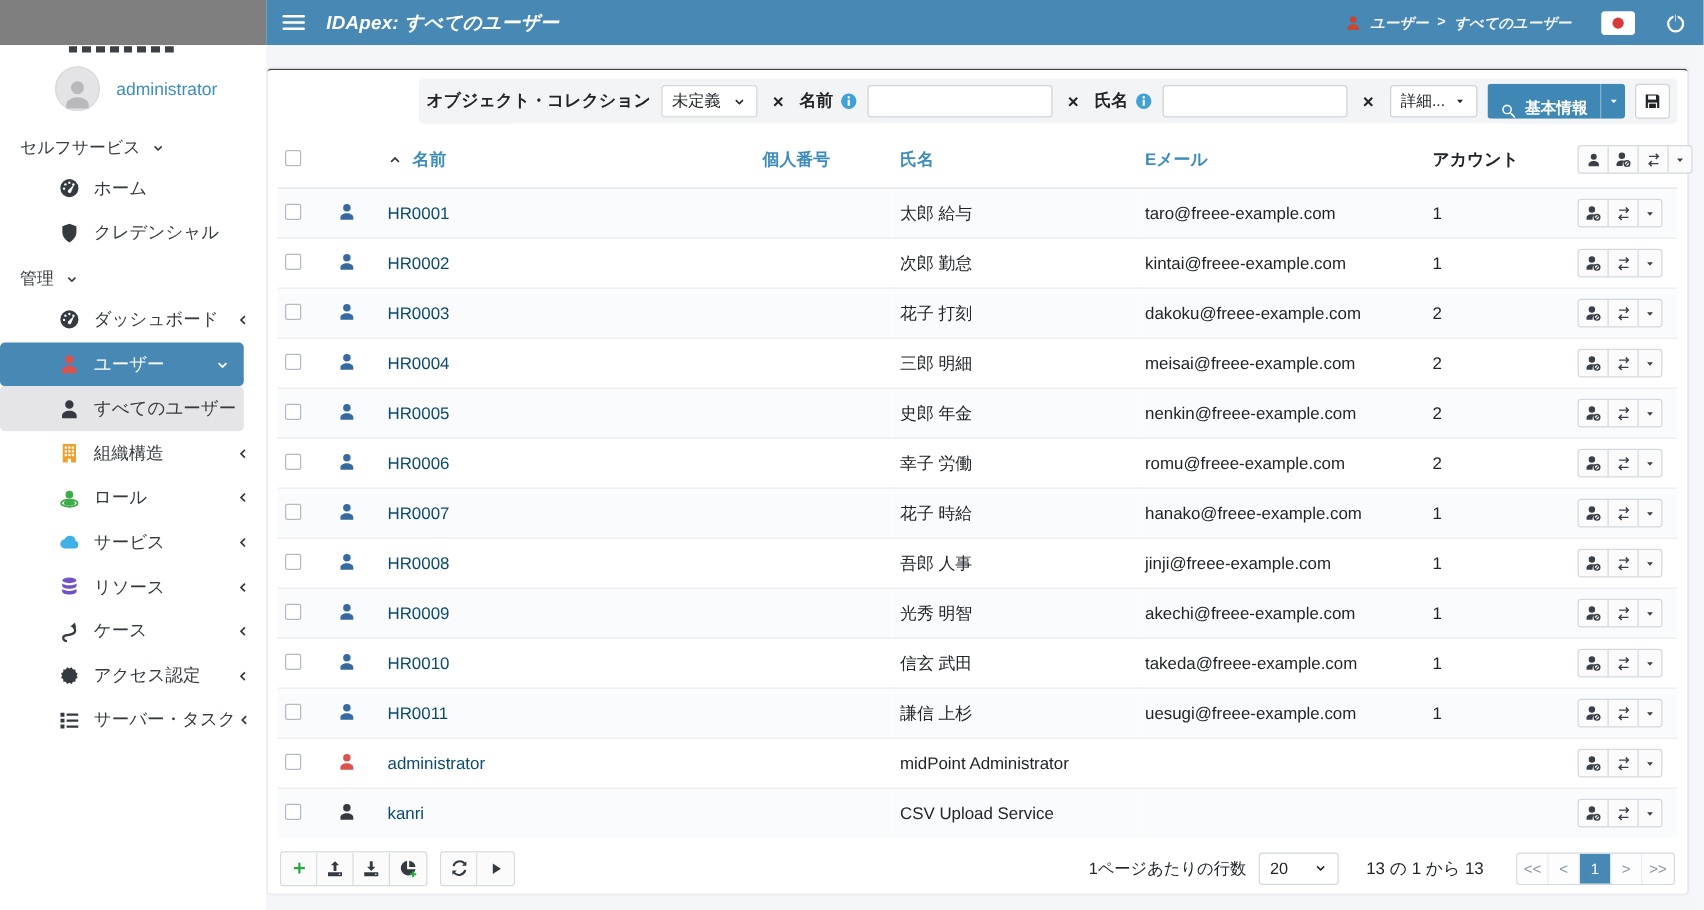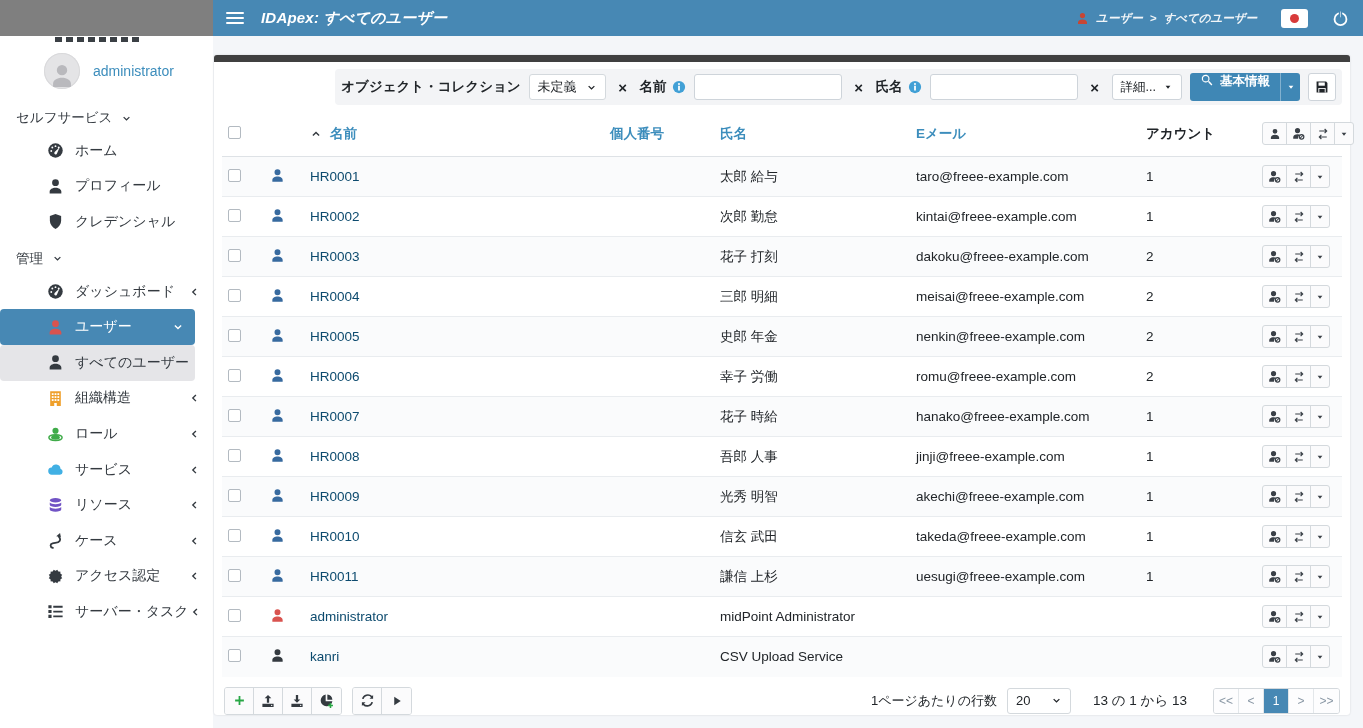--- a/index.html
+++ b/index.html
@@ -34,33 +34,33 @@
   .menu-item .chev { margin-left:auto; display:flex; }
   .menu-item.active { background:#4788b4; color:#fff; border-radius:4px; margin-right:18px; padding-right:11px; }
   .menu-item.subactive { background:#e5e5e8; border-radius:4px; margin-right:18px; }
   .menu-item.muted { color:#6c757d; }
   .ic-dark{color:#343a40} .ic-gray{color:#8a9097} .ic-orange{color:#efa02c} .ic-green{color:#3fab49}
   .ic-sky{color:#41b0e4} .ic-purple{color:#7153c5} .ic-red{color:#d9534f} .ic-white{color:#fff}
   .ic-rowblue{color:#376a9f}
 
   
   .main { position:absolute; left:213px; top:36px; right:0; bottom:0; padding:19px 13px 13px 1px; }
-  .card { background:#fff; height:100%; border-top:7px solid #404040; border-radius:3px; box-shadow:0 0 2px rgba(0,0,0,.15); display:flex; flex-direction:column; padding:0 8px; }
+  .card { background:#fff; height:100%; border-top:1px solid #404040; border-radius:3px; box-shadow:0 0 2px rgba(0,0,0,.15); display:flex; flex-direction:column; padding:0 8px; }
 
   
   .filterbar { display:flex; justify-content:flex-end; padding:7px 0 6px; }
   .filterwrap { display:flex; align-items:center; gap:8px; background:#f3f4f6; border-radius:4px; padding:4px 6px; }
   .flabel { font-size:13.5px; font-weight:700; color:#212529; display:flex; align-items:center; gap:5px; white-space:nowrap; }
   .info { color:#41a0d6; display:flex; }
   .select { background:#fff; border:1px solid #d4d9dd; border-radius:3px; height:26px; display:flex; align-items:center; gap:9px; padding:0 8px; font-size:13px; cursor:pointer; white-space:nowrap; }
   .xbtn { font-size:15px; font-weight:700; color:#212529; width:18px; text-align:center; cursor:pointer; }
   .finput { width:148px; height:26px; border:1px solid #ced4da; border-radius:3px; background:#fff; padding:0 6px; font:13px "Liberation Sans",sans-serif; }
   .morebtn { height:26px; background:#fff; border:1px solid #ced4da; border-radius:3px; display:flex; align-items:center; gap:7px; padding:0 8px; font-size:12.5px; cursor:pointer; }
   .searchbtn { display:flex; align-items:stretch; border-radius:3px; overflow:hidden; height:28px; cursor:pointer; }
-  .sb-main { background:#3f87b5; color:#fff; display:flex; align-items:flex-start; gap:7px; padding:0 10px; font-size:12.5px; font-weight:700; white-space:nowrap; }
+  .sb-main { background:#3f87b5; color:#fff; display:flex; align-items:flex-end; gap:7px; padding:0 10px; font-size:12.5px; font-weight:700; white-space:nowrap; }
   .sb-caret { background:#3f87b5; border-left:1px solid rgba(255,255,255,.35); width:20px; display:flex; align-items:center; justify-content:center; color:#fff; }
   .savebtn { width:28px; height:28px; border:1px solid #ced4da; border-radius:3px; background:#fff; display:flex; align-items:center; justify-content:center; color:#212529; cursor:pointer; }
 
   
   table { width:100%; border-collapse:collapse; table-layout:fixed; }
   th { font-size:13.5px; font-weight:700; text-align:left; padding:11px 6px; border-bottom:1px solid #dee2e6; color:#212529; white-space:nowrap; }
   th.link { color:#3c8dbc; }
   .sorthead { display:flex; align-items:center; gap:8px; color:#3c8dbc; }
   .sorthead .sc { color:#343a40; display:flex; }
   td { font-size:13.5px; height:40px; padding:0 6px; border-top:1px solid #e9ecef; color:#212529; white-space:nowrap; overflow:hidden; }
@@ -264,28 +264,20 @@
       </span>
   </div>
 
   <div class="menu-item">
     <span class="mi ic-dark">
         <svg class="i" width="17" height="17">
           <use href="#i-tacho"></use>
         </svg>
       </span>
     <span>ホーム</span>
-  </div>
-  <div class="menu-item">
-    <span class="mi ic-dark">
-        <svg class="i" width="17" height="17">
-          <use href="#i-user"></use>
-        </svg>
-      </span>
-    <span>プロフィール</span>
   </div>
   <div class="menu-item">
     <span class="mi ic-dark">
         <svg class="i" width="17" height="17">
           <use href="#i-shield"></use>
         </svg>
       </span>
     <span>クレデンシャル</span>
   </div>
 

